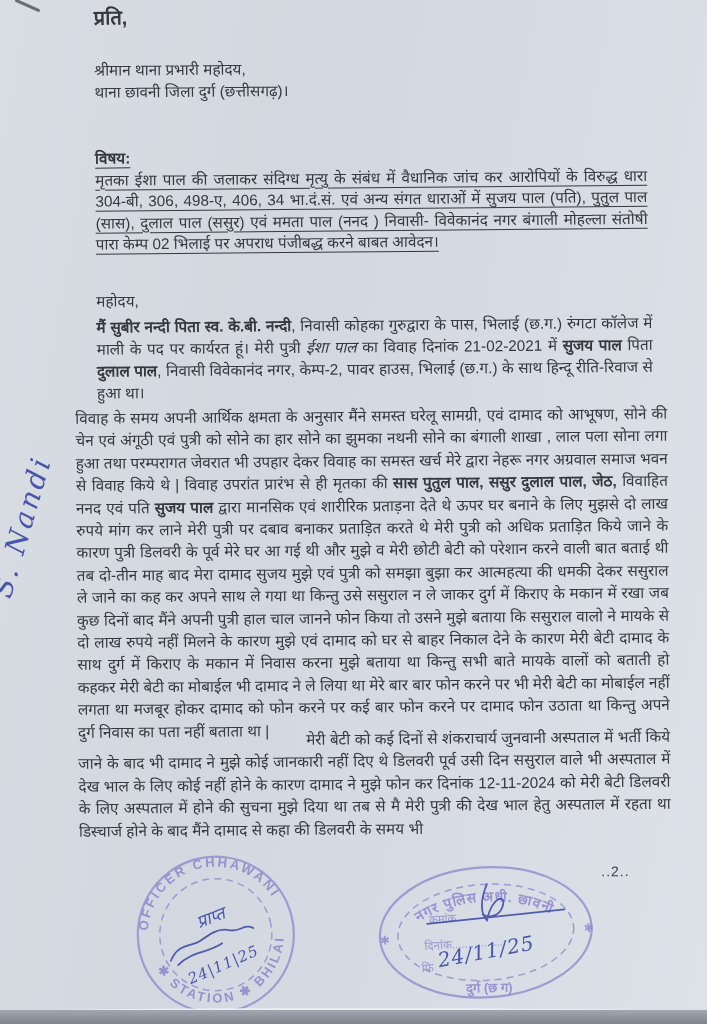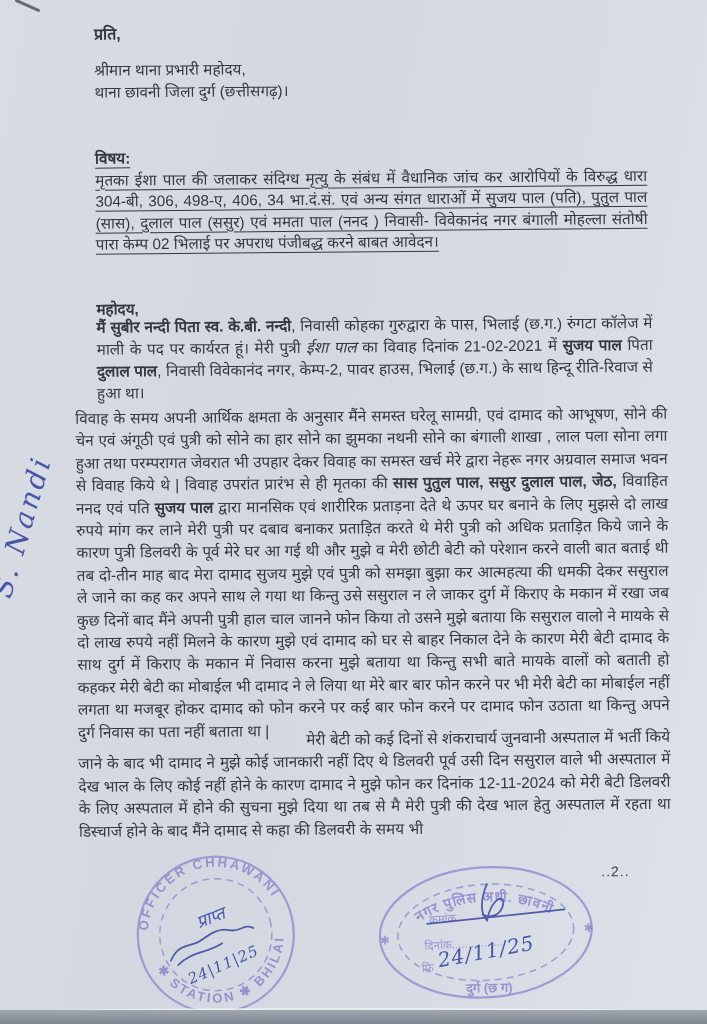--- a/index.html
+++ b/index.html
@@ -8,26 +8,26 @@
         background:linear-gradient(100deg,#d8dde4 0%,#d3d8e0 38%,#d8dce4 72%,#dde1e8 100%);
         font-family:"Liberation Sans","DejaVu Sans",sans-serif;color:#35383f;}
   .scan-bottom{position:absolute;left:0;right:0;bottom:0;height:14px;
         background:linear-gradient(#a2a8b1,#7f858f);}
   .paper-edge{position:absolute;left:0;right:0;bottom:12px;height:4px;background:#eceef2;
         border-radius:50% 50% 0 0 / 100% 100% 0 0;opacity:.9;}
   .pen-mark{position:absolute;left:14px;top:4px;width:27px;height:3px;background:#4a4f57;
         transform:rotate(24deg);border-radius:2px;opacity:.8;}
   .content{position:absolute;left:0;top:0;width:707px;height:1024px;transform:rotate(-0.5deg);transform-origin:60px 500px;}
   .blk{position:absolute;font-size:15.3px;line-height:21.5px;}
-  .to-label{left:98px;top:24px;font-weight:bold;font-size:16px;}
+  .to-label{left:98px;top:8px;font-weight:bold;font-size:20px;}
   .recipient{left:98px;top:60px;width:360px;}
   .subject{left:98px;top:148px;width:552px;text-align:justify;}
   .subject .lbl{display:block;text-decoration:underline;text-underline-offset:4px;font-weight:bold;}
   .subject .txt{text-decoration:underline;text-underline-offset:4px;}
-  .salutation{left:98px;top:299px;font-weight:bold;}
+  .salutation{left:98px;top:291px;font-weight:normal;}
   .para{text-align:justify;}
   .p-intro{left:98px;top:317px;width:556px;line-height:22px;}
   .p-main{left:76px;top:408px;width:592px;line-height:22.4px;}
   .p-hosp{left:76px;top:731px;width:592px;line-height:22.4px;text-indent:228px;}
   .b{font-weight:bold;}
   .bi{font-weight:normal;font-style:italic;}
   .page-number{position:absolute;left:598px;top:868px;font-size:14px;letter-spacing:1px;color:#3c3f46;}
   .margin-signature{position:absolute;left:16px;top:568px;transform:rotate(-73deg);transform-origin:left bottom;
         font-family:"DejaVu Serif",serif;font-style:italic;font-size:28px;color:#2f3f9e;
         letter-spacing:3px;opacity:.85;white-space:nowrap;}

